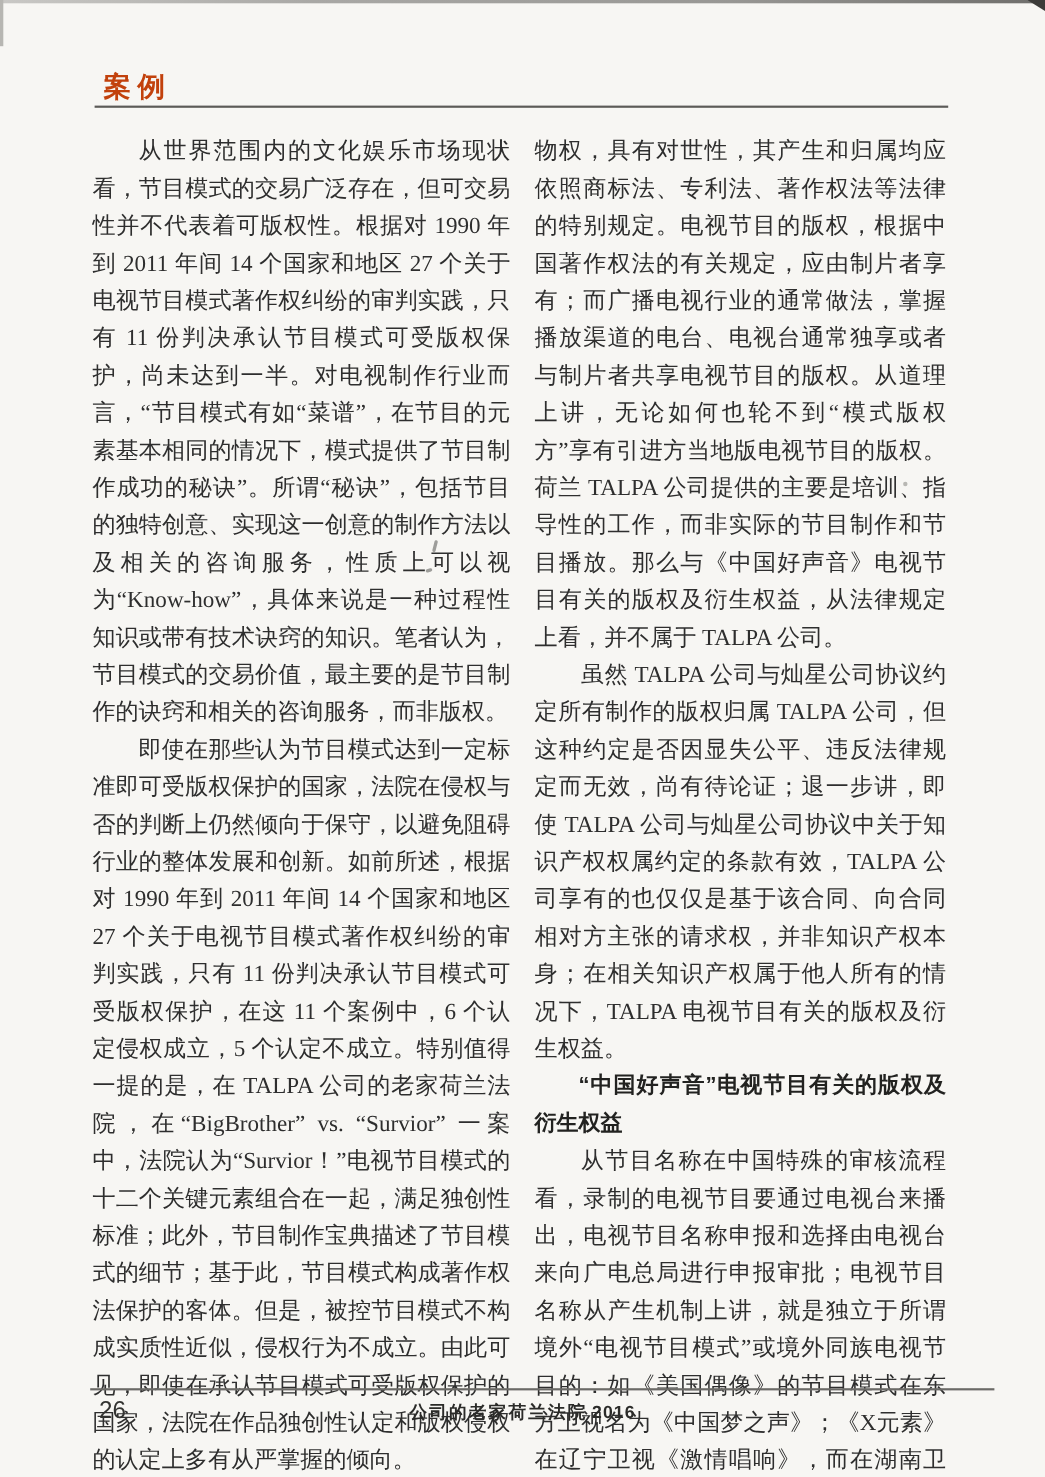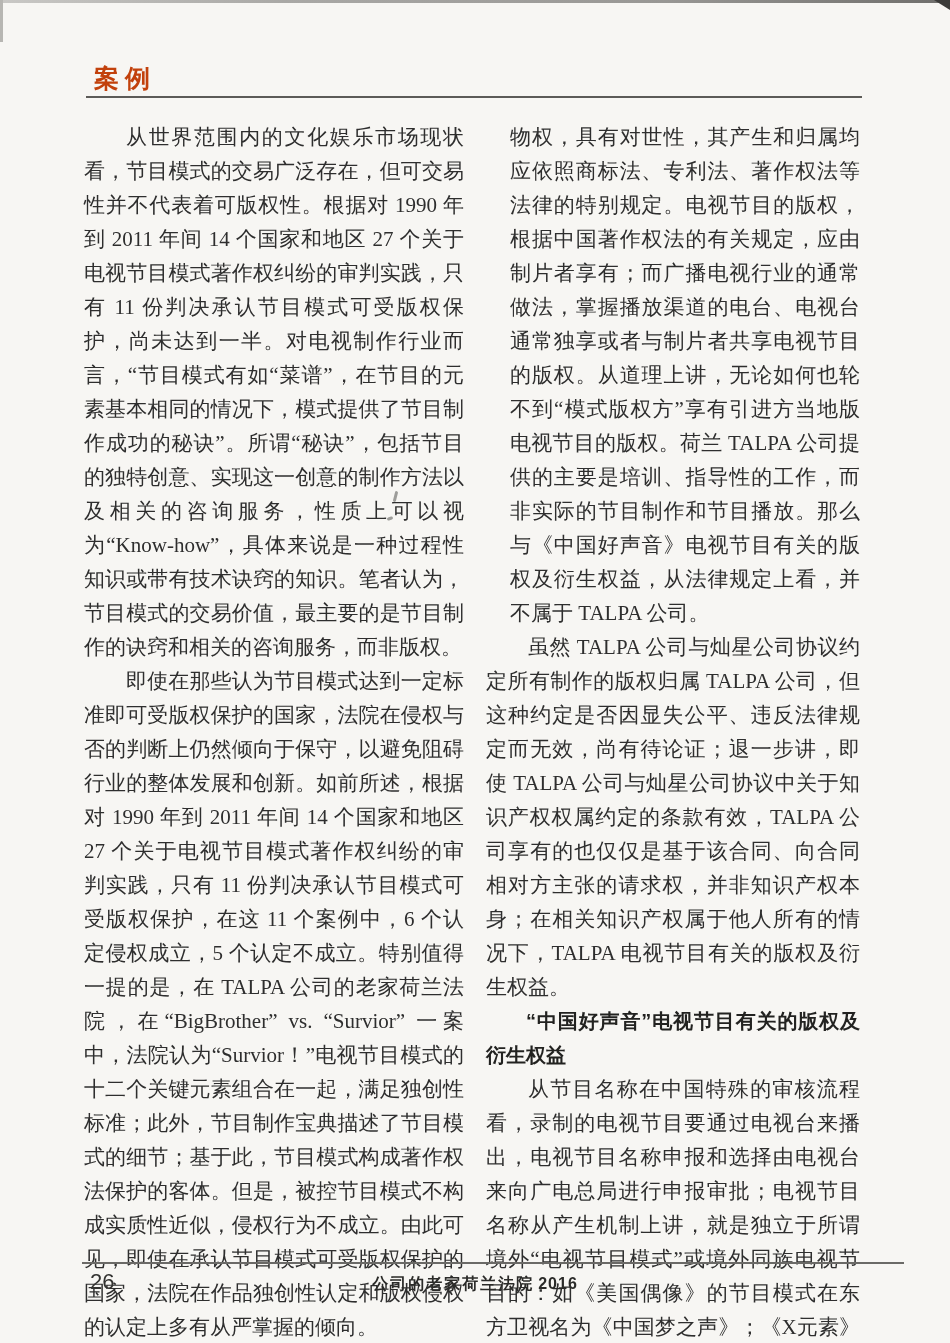--- a/index.html
+++ b/index.html
@@ -47,21 +47,21 @@
   .col { position: absolute; top: 120px; }
   .col-left  { left: 84px;  width: 380px; }
   .col-right { left: 486px; width: 374px; }
   .body-para {
     margin: 0;
     font-size: 21px; line-height: 34px;
     text-align: justify;
     text-indent: 2em;
     color: #2e2e2e;
   }
-  .body-para.no-indent { text-indent: 0; margin-left: 24px; }
+  .body-para.no-indent { text-indent: 0; }
   .col-heading {
     margin: 0;
     font-family: "Liberation Sans", sans-serif;
     font-weight: bold;
     font-size: 20px; line-height: 34px;
     text-indent: 2em;
     text-align: justify;
     color: #222220;
   }
 

